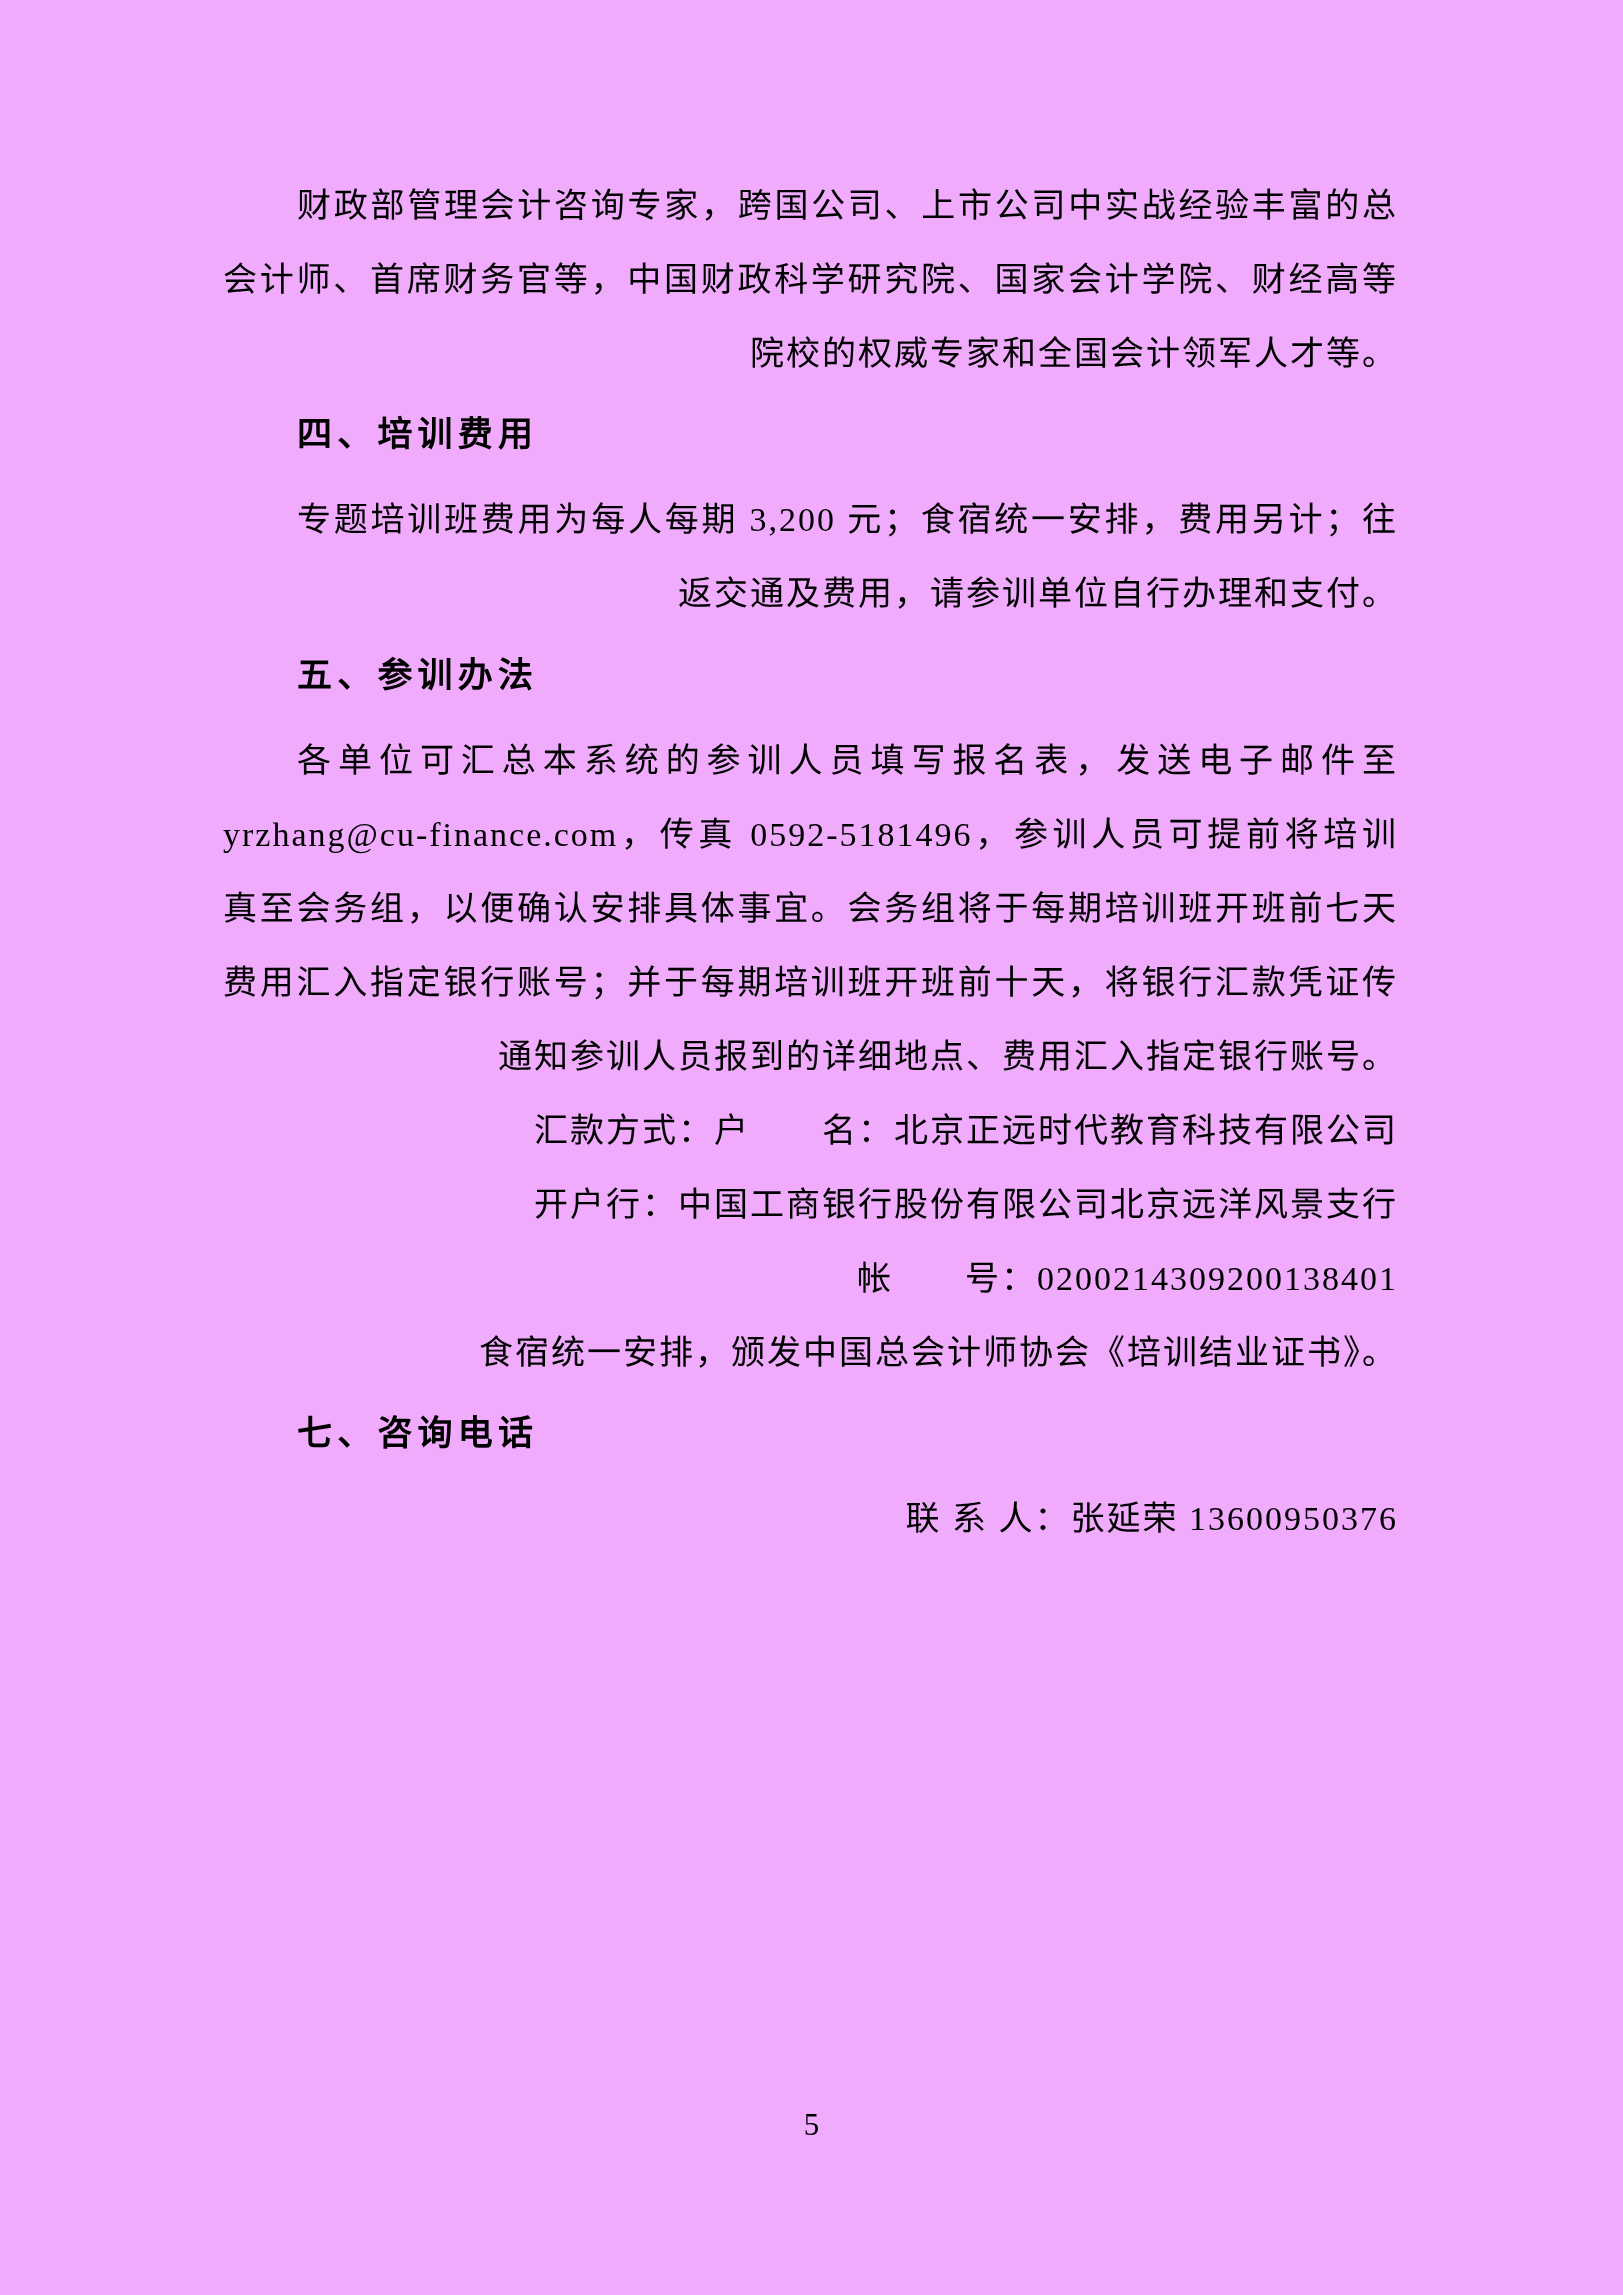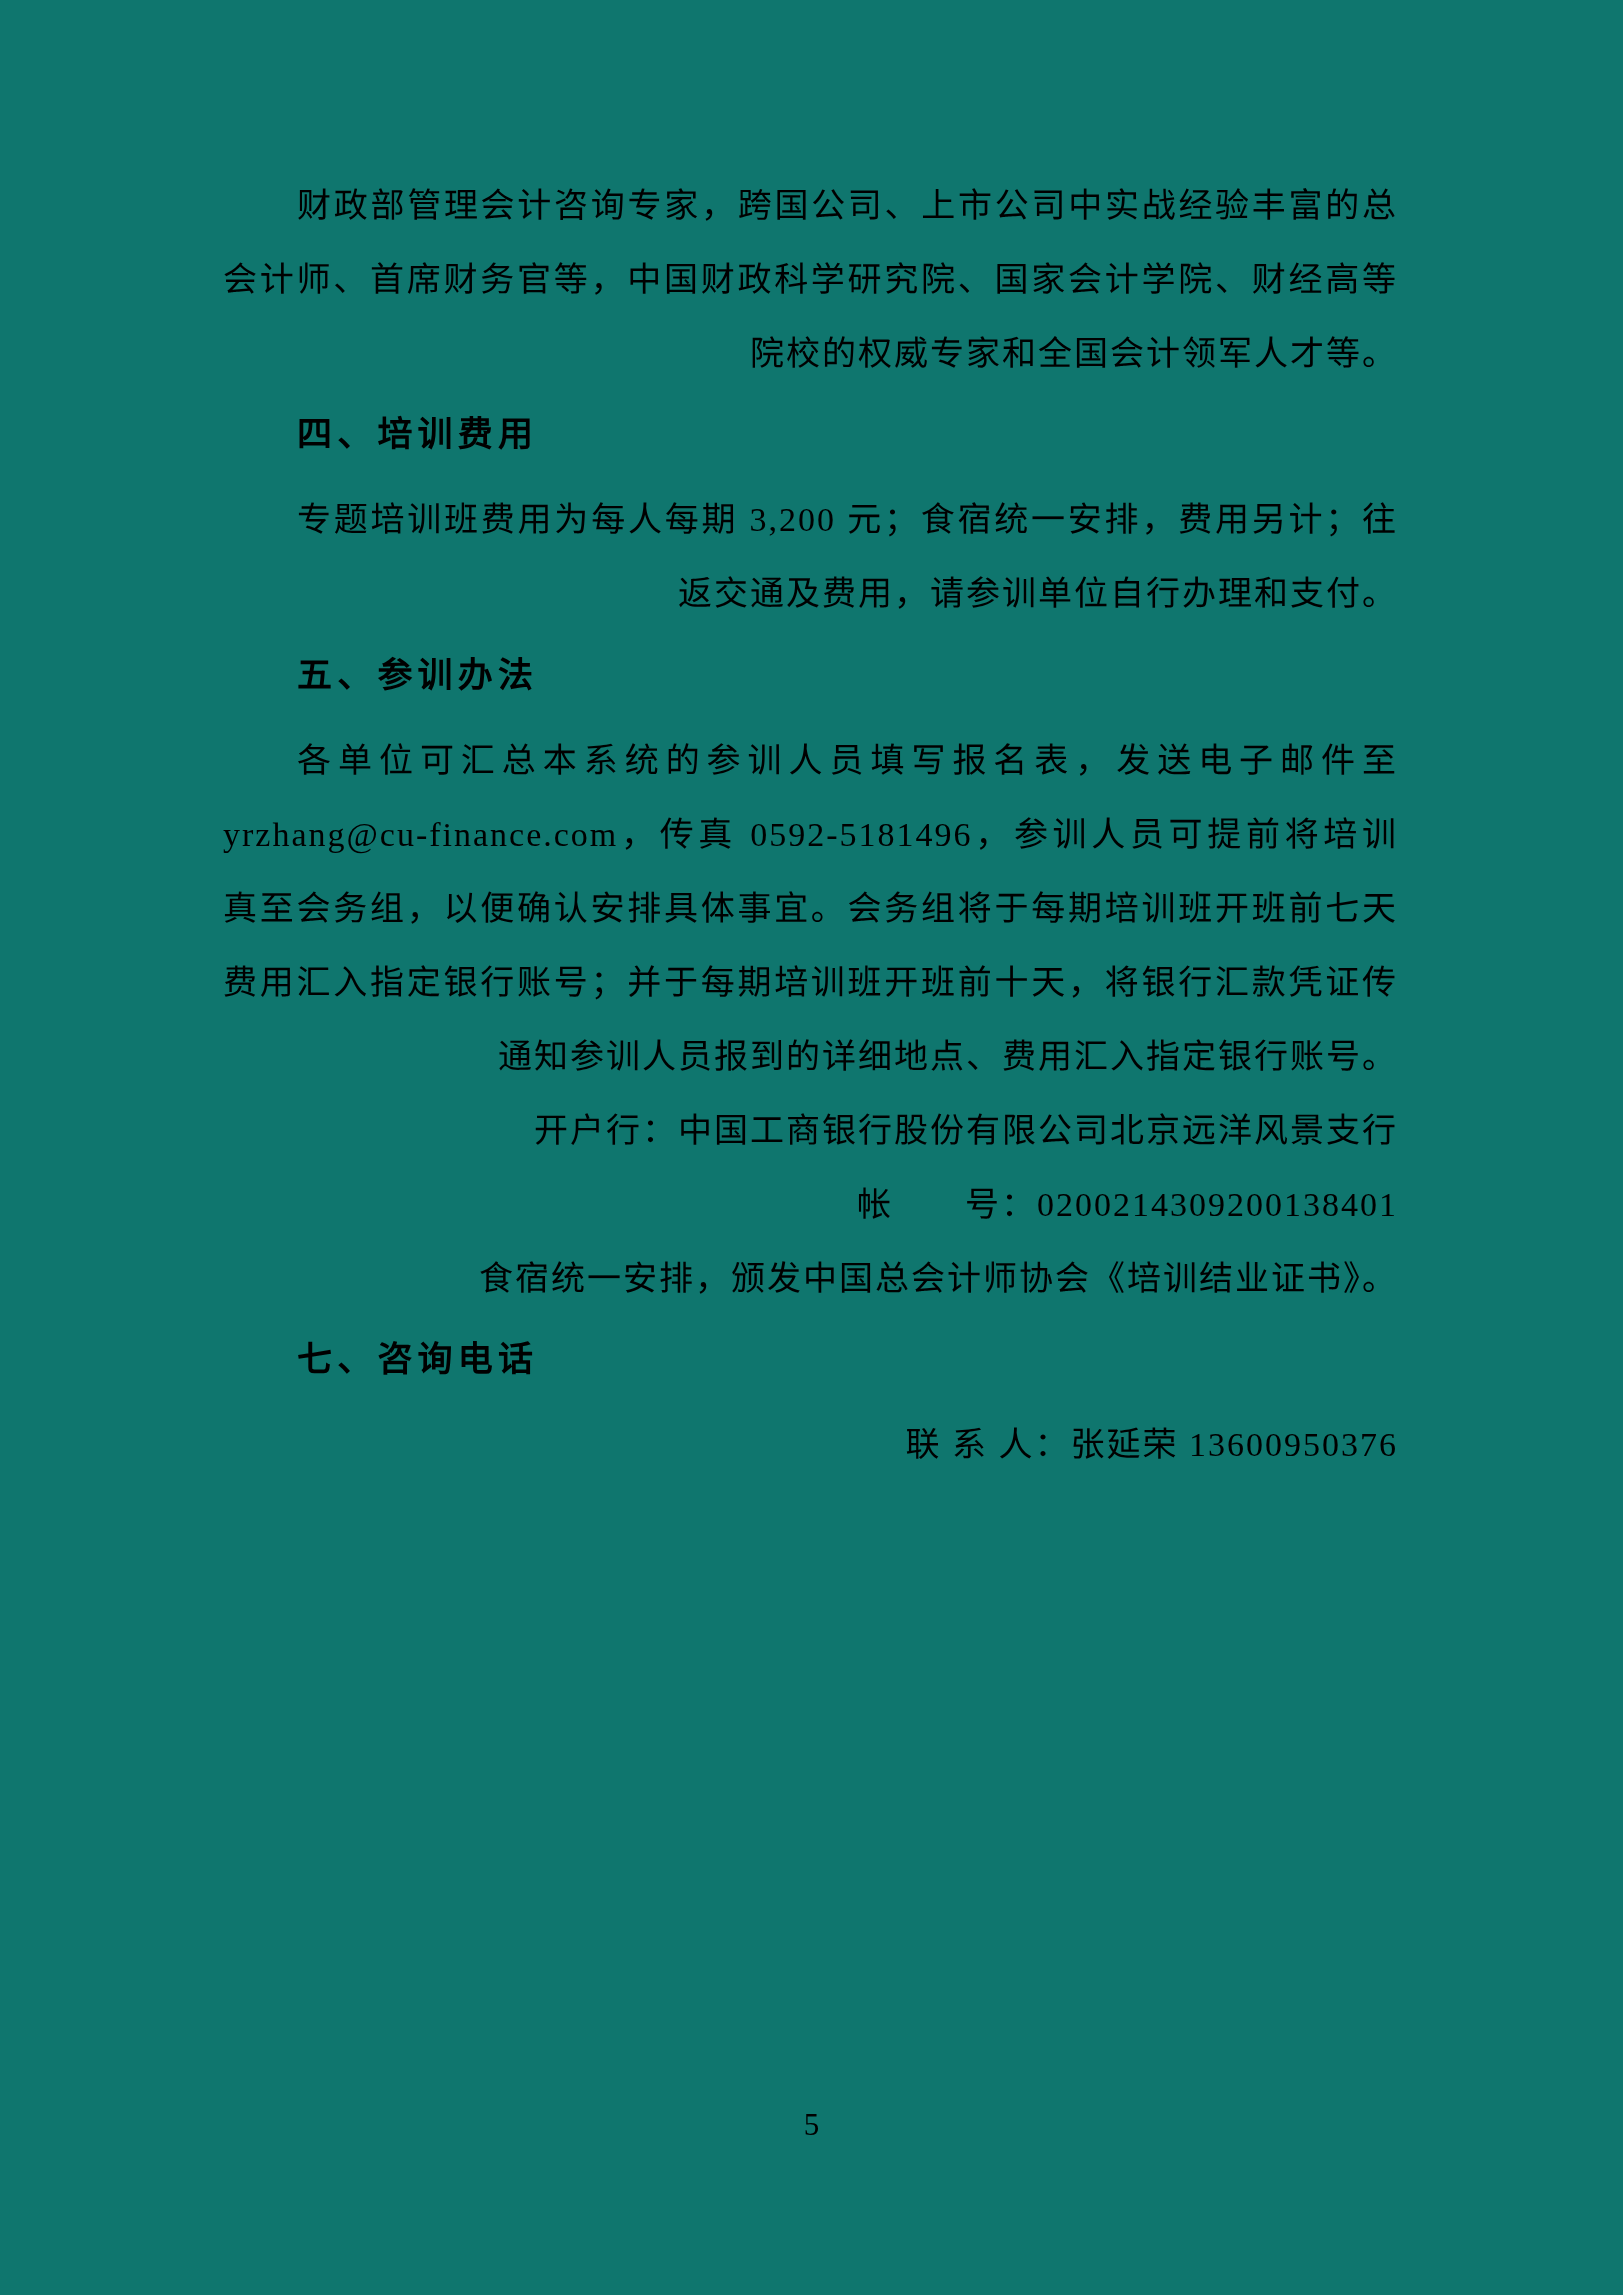--- a/index.html
+++ b/index.html
@@ -4,21 +4,21 @@
 <style>
   html, body {
     margin: 0;
     padding: 0;
     background: #ffffff;
   }
   .page {
     position: relative;
     width: 1623px;
     height: 2295px;
-    background: #0f766e;
+    background: #f0abfc;
     color: #000000;
     font-family: "Liberation Serif", "DejaVu Serif", serif;
     overflow: hidden;
   }
   .textblock {
     position: absolute;
     left: 223px;
     top: 169px;
     width: 1175px;
   }
@@ -78,20 +78,21 @@
     <div class="line ind just">专题培训班费用为每人每期 3,200 元；食宿统一安排，费用另计；往</div>
     <div class="line">返交通及费用，请参训单位自行办理和支付。</div>
 
     <div class="heading">五、参训办法</div>
     <div class="line ind just">各单位可汇总本系统的参训人员填写报名表，发送电子邮件至</div>
     <div class="line just">yrzhang@cu-finance.com，传真 0592-5181496，参训人员可提前将培训</div>
     <div class="line just">真至会务组，以便确认安排具体事宜。会务组将于每期培训班开班前七天</div>
     <div class="line just">费用汇入指定银行账号；并于每期培训班开班前十天，将银行汇款凭证传</div>
     <div class="line">通知参训人员报到的详细地点、费用汇入指定银行账号。</div>
 
+    <div class="line ind">汇款方式：户　　名：北京正远时代教育科技有限公司</div>
     <div class="line bank-ind">开户行：中国工商银行股份有限公司北京远洋风景支行</div>
     <div class="line bank-ind">帐　　号：0200214309200138401</div>
 
     <div class="line ind">食宿统一安排，颁发中国总会计师协会《培训结业证书》。</div>
 
     <div class="heading">七、咨询电话</div>
     <div class="line ind">联 系 人：张延荣 13600950376</div>
   </div>
 
   <div class="pagenum">5</div>

